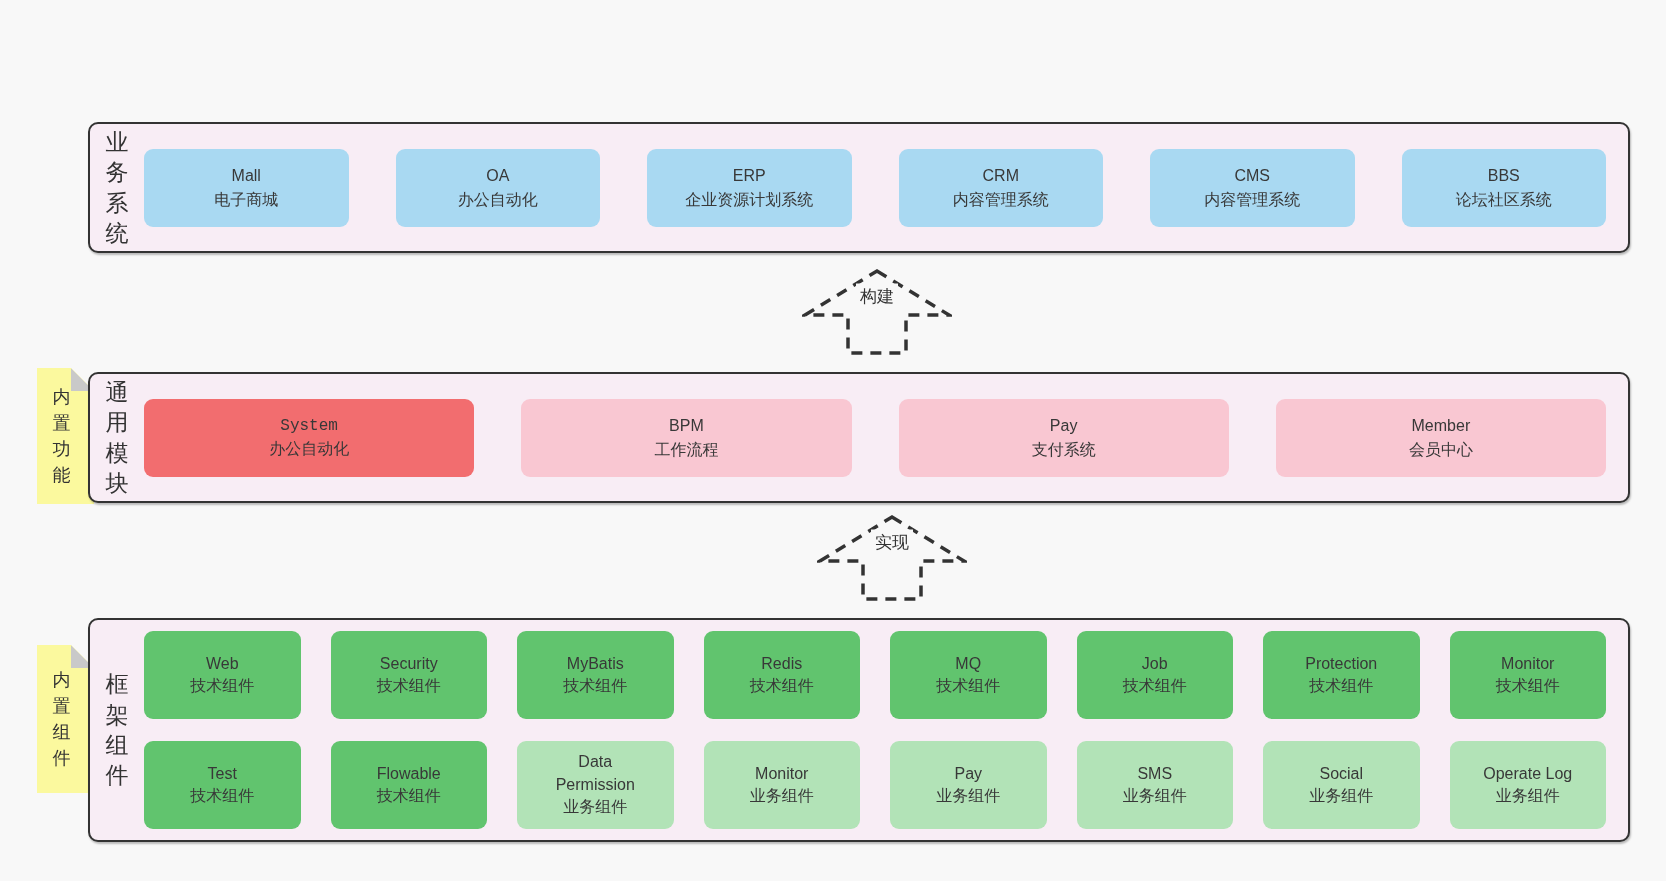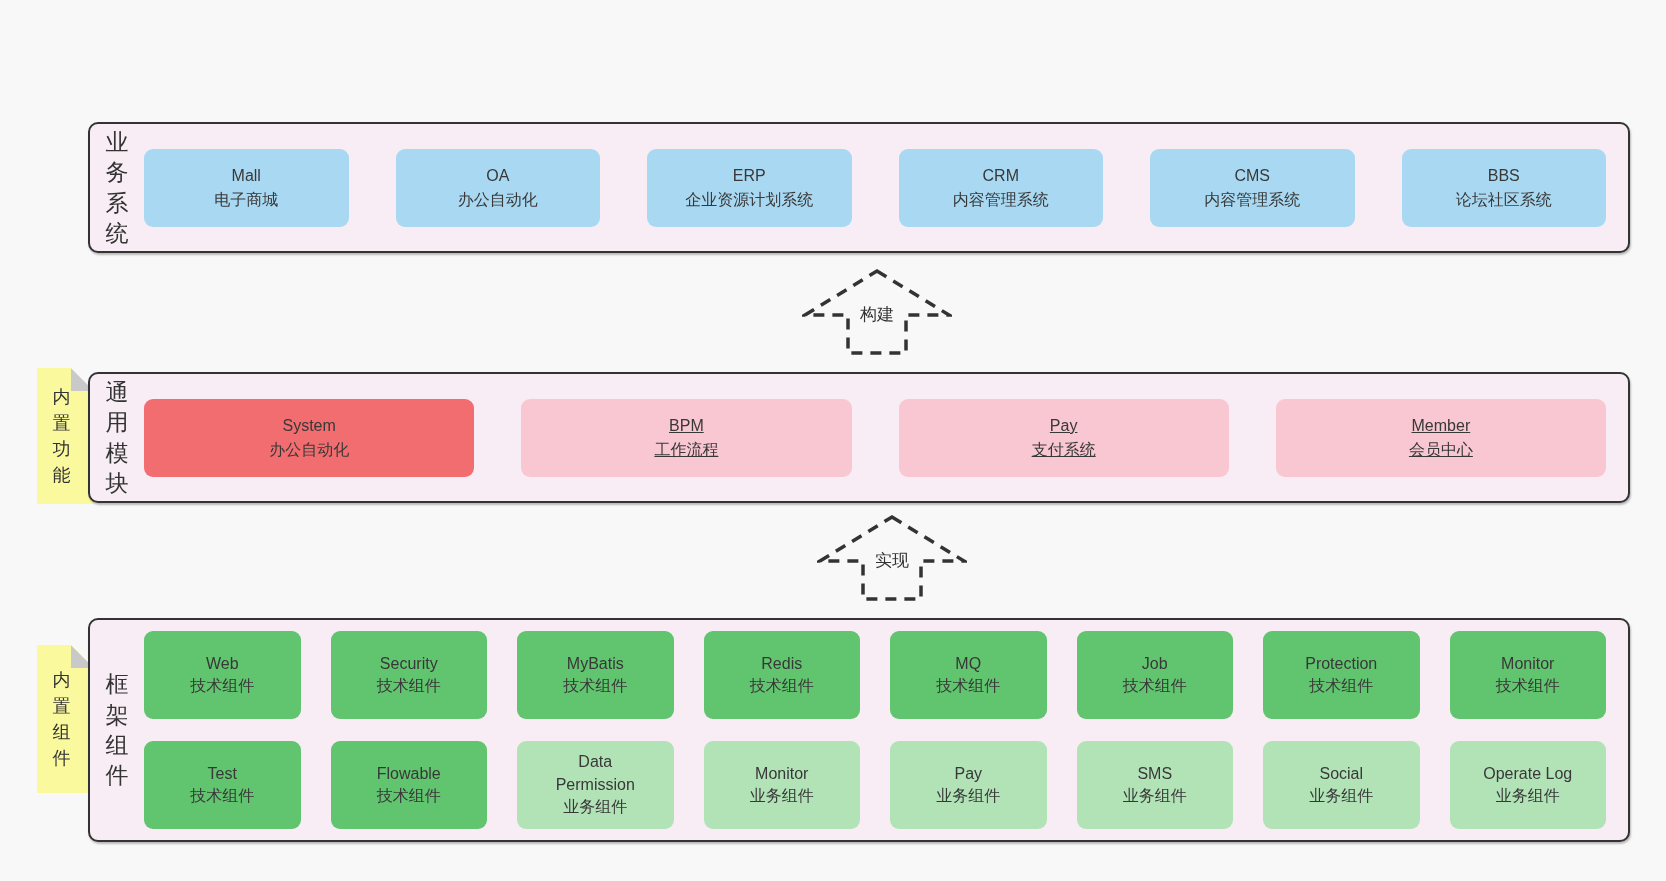--- a/index.html
+++ b/index.html
@@ -62,22 +62,22 @@
     justify-content:center;
     align-items:center;
     text-align:center;
     font-size:16px;
     line-height:1.5;
     color:#383838;
   }
   .grid-row .box{height:88px;line-height:1.4;}
   .box .en{white-space:pre-line;}
   .box.blue{background:var(--blue,#a9d9f2);}
-  .box.red{background:var(--red,#f26d6f);}
-  .box.pink{background:var(--pink,#f9c7d2);text-decoration:underline;}
+  .box.red{background:var(--red,#f26d6f);font-family:Liberation Mono, monospace;}
+  .box.pink{background:var(--pink,#f9c7d2);}
   .box.green-dark{background:var(--green_dark,#61c46e);}
   .box.green-light{background:var(--green_light,#b2e3b7);}
   
   .tag{
     position:absolute;
     left:37px;width:57px;
     background:var(--tag_yellow,#fbf99e);
     clip-path:polygon(0 0,calc(100% - 23px) 0,100% 23px,100% 100%,0 100%);
     display:flex;
     align-items:center;
@@ -104,21 +104,21 @@
   .arrow{
     position:absolute;
     width:150px;height:88px;
     z-index:3;
   }
   .arrow-build{left:802px;top:268px;}
   .arrow-implement{left:817px;top:514px;}
   .arrow svg{display:block;}
   .arrow .arrow-label{
     position:absolute;
-    left:50%;top:46px;
+    left:50%;top:28px;
     transform:translate(-50%,-50%);
     background:var(--page_bg,#f8f8f8);
     padding:1px 4px;
     font-size:17px;
     color:var(--text,#333);
   }
 </style>
 </head>
 <body>
 

